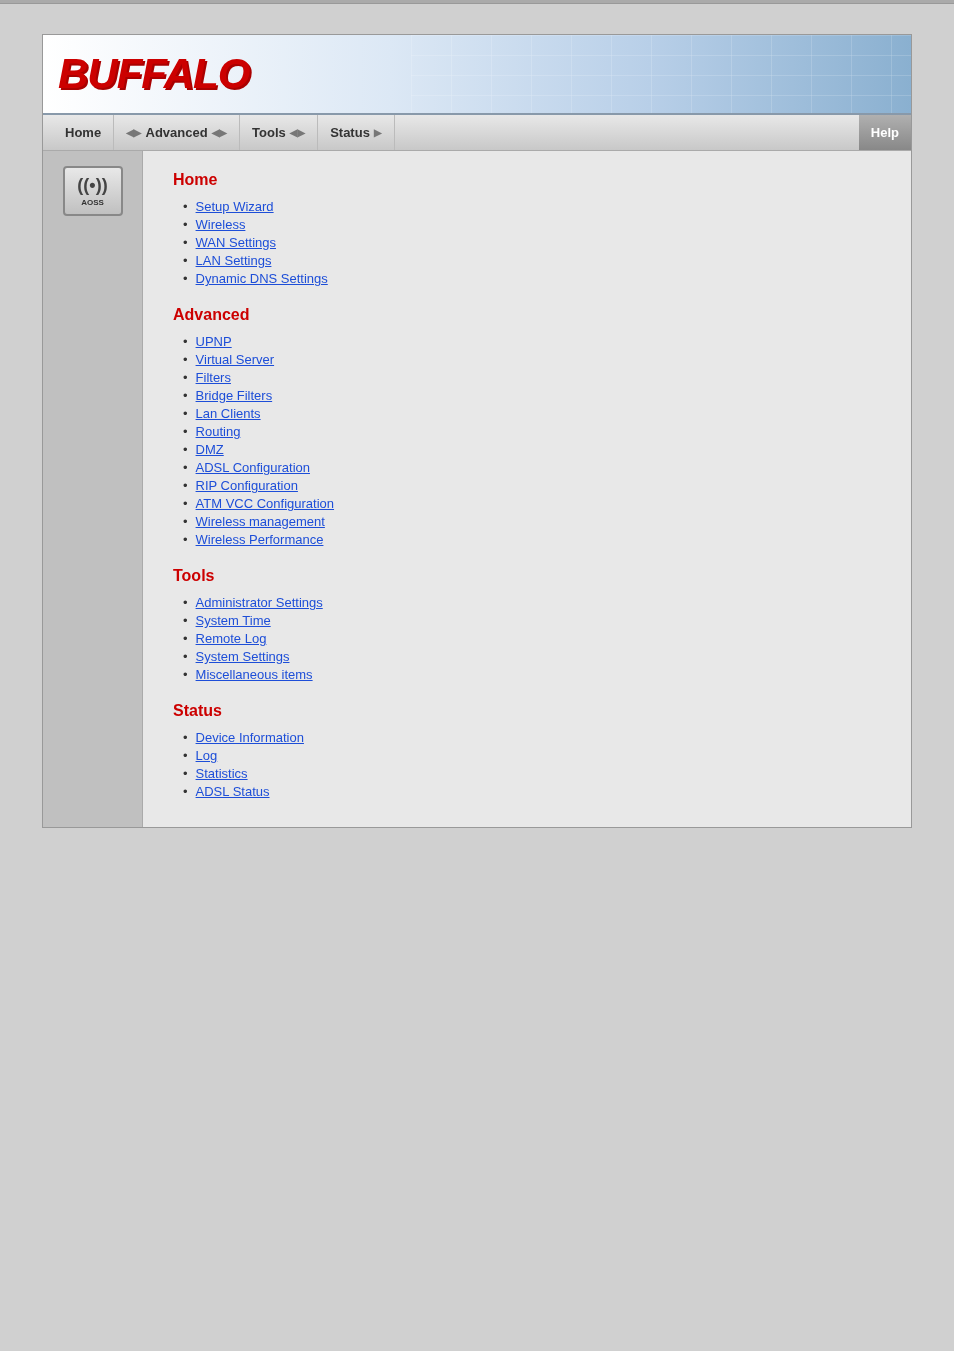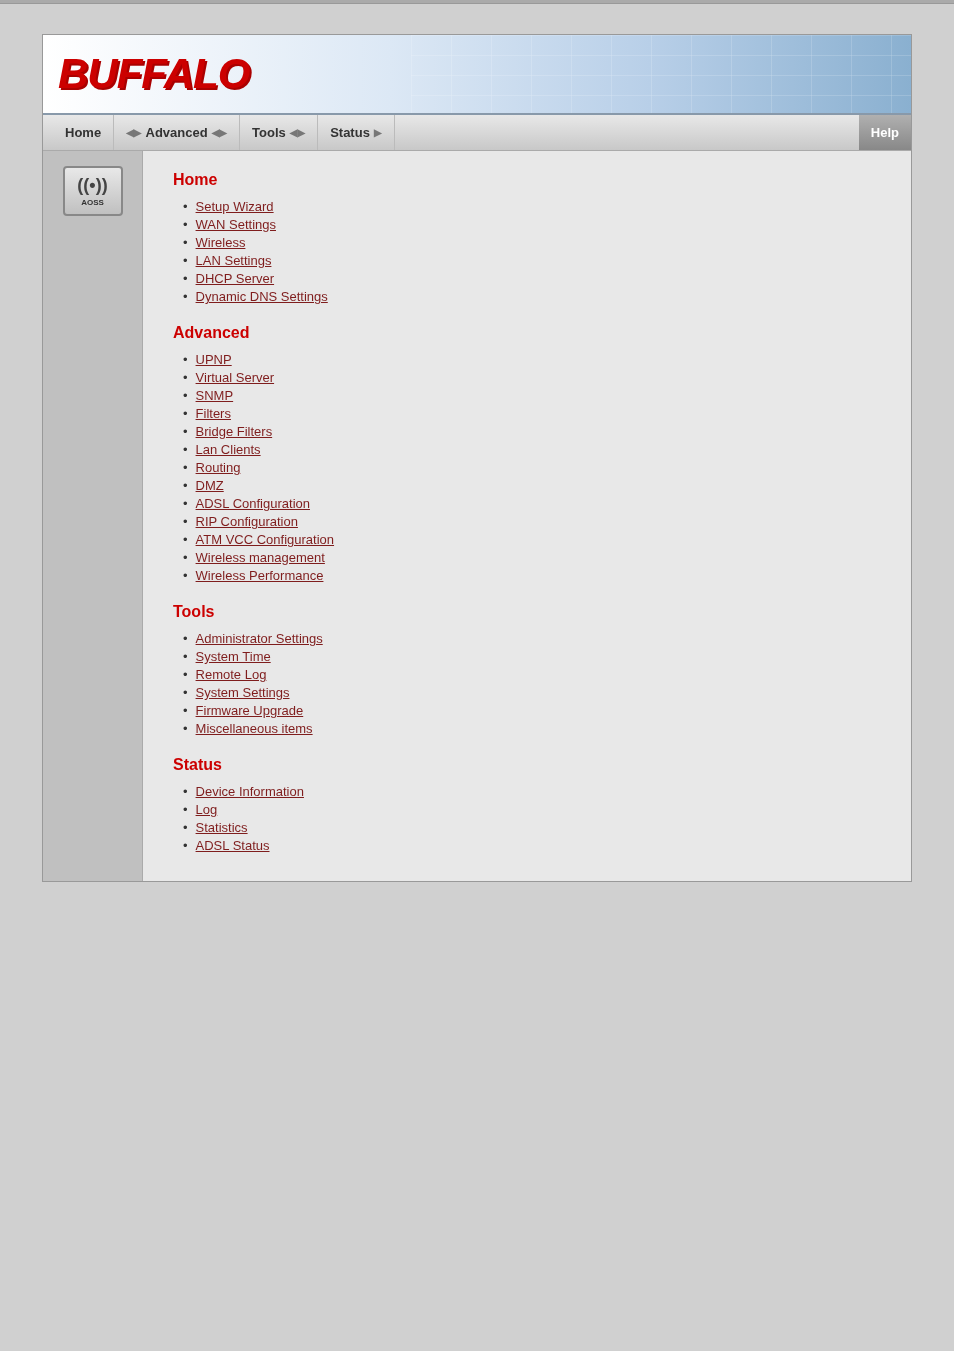--- a/index.html
+++ b/index.html
@@ -177,21 +177,21 @@
       font-size: 13px;
     }
 
     .link-list li::before {
       content: "•";
       margin-right: 8px;
       color: #333;
     }
 
     .link-list li a {
-      color: #7f1d1d;
+      color: #1d4ed8;
       text-decoration: underline;
       cursor: pointer;
     }
   </style>
 </head>
 <body>
 
 <div class="top-bar"></div>
 
 <div class="page-wrapper">
@@ -242,48 +242,42 @@
       </div>
 
       <div class="content-area">
 
         <div class="section-title">Home</div>
         <ul class="link-list">
           <li>
               <a>Setup Wizard</a>
             </li>
           <li>
+              <a>Wireless</a>
+            </li>
+          <li>
               <a>WAN Settings</a>
             </li>
           <li>
-              <a>Wireless</a>
-            </li>
-          <li>
               <a>LAN Settings</a>
-            </li>
-          <li>
-              <a>DHCP Server</a>
             </li>
           <li>
               <a>Dynamic DNS Settings</a>
             </li>
         </ul>
 
         <div class="section-title">Advanced</div>
         <ul class="link-list">
           <li>
               <a>UPNP</a>
             </li>
           <li>
               <a>Virtual Server</a>
             </li>
           <li>
-              <a>SNMP</a>
-            </li>
-          <li>
               <a>Filters</a>
             </li>
           <li>
               <a>Bridge Filters</a>
             </li>
           <li>
               <a>Lan Clients</a>
             </li>
           <li>
               <a>Routing</a>
@@ -316,23 +310,20 @@
           <li>
               <a>System Time</a>
             </li>
           <li>
               <a>Remote Log</a>
             </li>
           <li>
               <a>System Settings</a>
             </li>
           <li>
-              <a>Firmware Upgrade</a>
-            </li>
-          <li>
               <a>Miscellaneous items</a>
             </li>
         </ul>
 
         <div class="section-title">Status</div>
         <ul class="link-list">
           <li>
               <a>Device Information</a>
             </li>
           <li>

